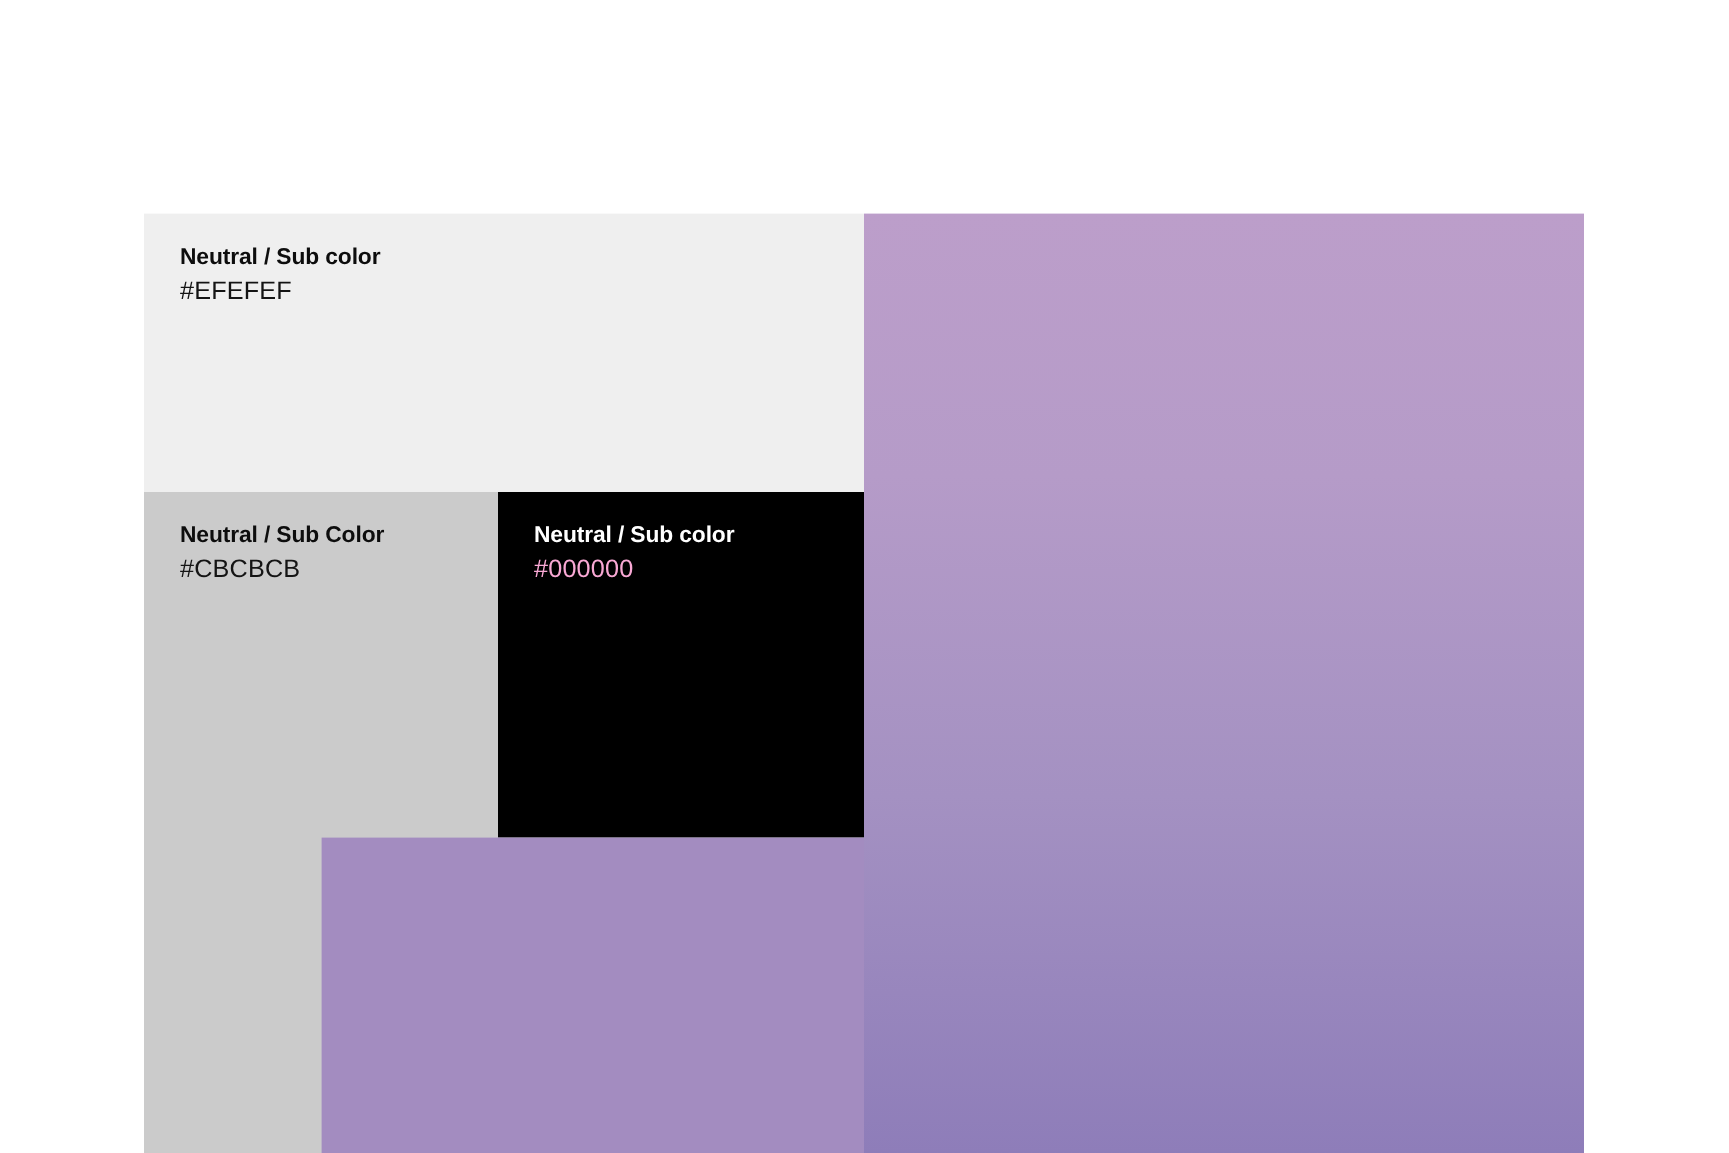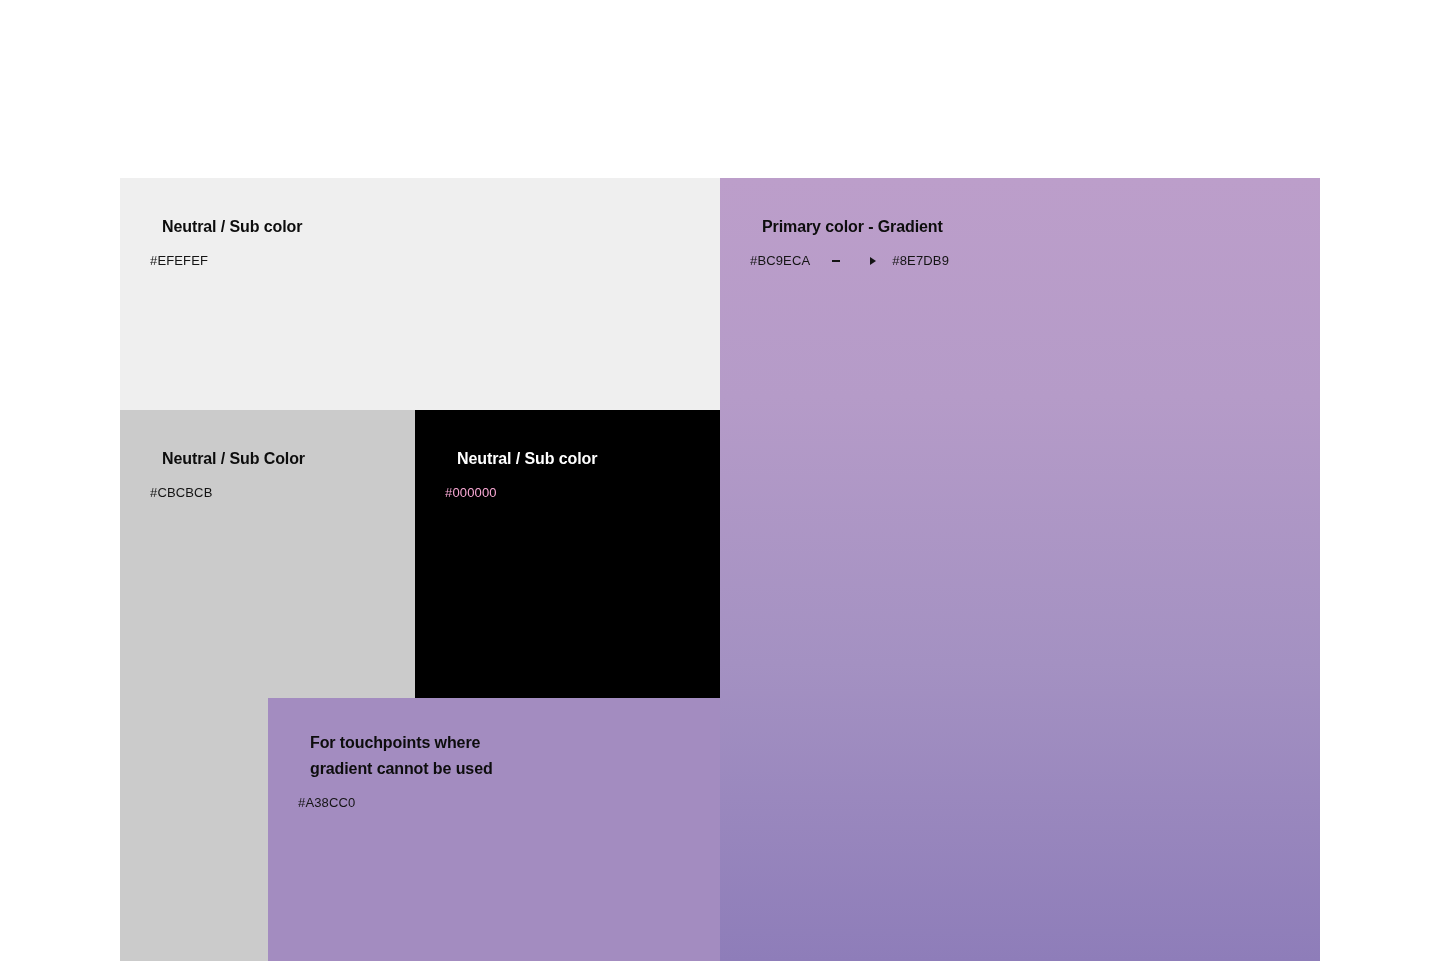--- a/index.html
+++ b/index.html
@@ -31,30 +31,30 @@
     width: 100%;
     height: 100%;
   }
   .swatch-text {
     position: absolute;
     left: 30px;
     top: 24px;
     right: 12px;
   }
   .swatch-title {
-    font-size: 16px;
+    font-size: 19px;
     font-weight: bold;
     letter-spacing: -0.1px;
     line-height: 25px;
     color: #0d0d0d;
-    margin: 12px;
+    margin: 0;
     white-space: pre-line;
   }
   .swatch-hex {
-    font-size: 13px;
+    font-size: 21px;
     font-weight: normal;
     letter-spacing: 0.15px;
     line-height: 20px;
     color: #141414;
     margin: 6px 0 0 0;
     display: flex;
     align-items: center;
   }
   .on-dark .swatch-title { color: #ffffff; }
   .on-dark .swatch-hex   { color: #f9a8d4; }
@@ -112,49 +112,35 @@
   <section class="swatch" id="sw-neutral-efefef">
     <div class="swatch-body"></div>
     <div class="swatch-text">
       <p class="swatch-title">Neutral / Sub color</p>
       <p class="swatch-hex">#EFEFEF</p>
     </div>
   </section>
 
   <section class="swatch" id="sw-gradient">
     <div class="swatch-body"></div>
-    <div class="swatch-text">
-      <p class="swatch-title">Primary color - Gradient</p>
-      <p class="swatch-hex">
-        <span>#BC9ECA</span>
-        <span class="hex-sep"></span>
-        <span class="hex-arrow"></span>
-        <span>#8E7DB9</span>
-      </p>
-    </div>
   </section>
 
   <section class="swatch" id="sw-neutral-cbcbcb">
     <div class="swatch-body"></div>
     <div class="swatch-text">
       <p class="swatch-title">Neutral / Sub Color</p>
       <p class="swatch-hex">#CBCBCB</p>
     </div>
   </section>
 
   <section class="swatch on-dark" id="sw-neutral-000000">
     <div class="swatch-body"></div>
     <div class="swatch-text">
       <p class="swatch-title">Neutral / Sub color</p>
       <p class="swatch-hex">#000000</p>
     </div>
   </section>
 
   <section class="swatch" id="sw-touchpoints">
     <div class="swatch-body"></div>
-    <div class="swatch-text">
-      <p class="swatch-title">For touchpoints where
-gradient cannot be used</p>
-      <p class="swatch-hex">#A38CC0</p>
-    </div>
   </section>
 
 </div>
 
 </body></html>

